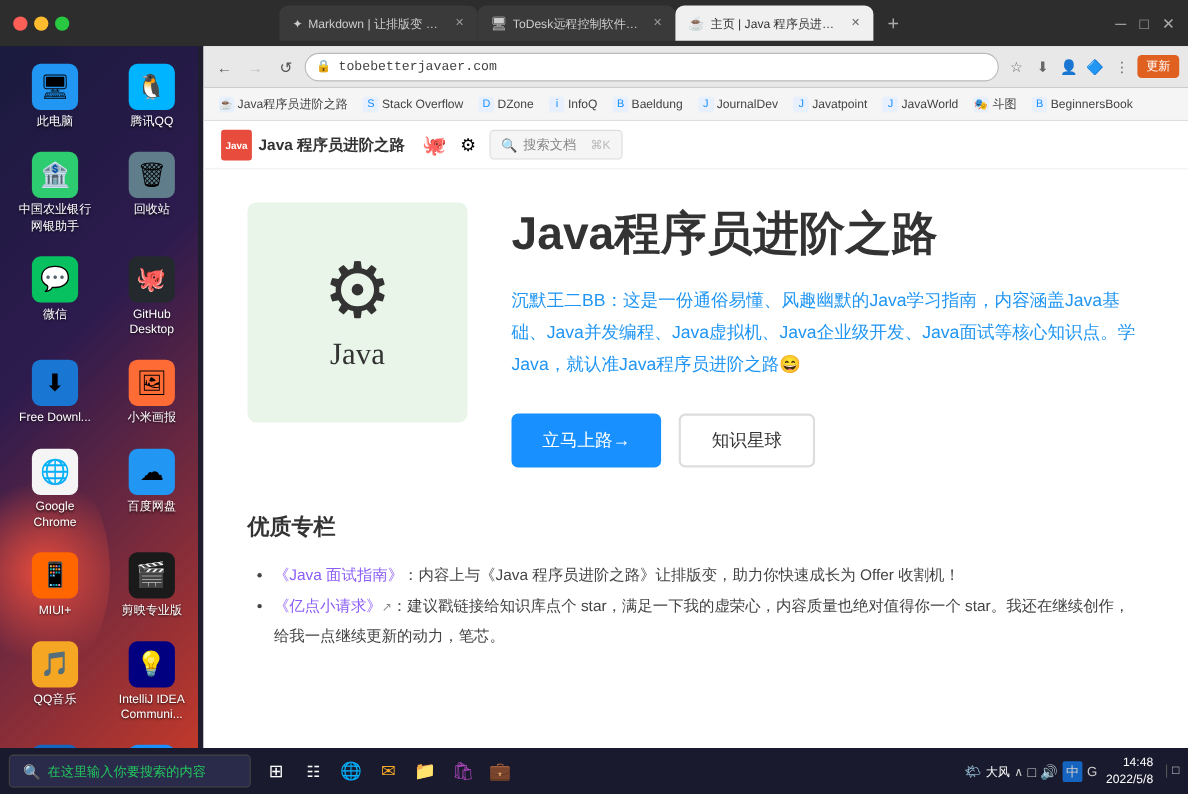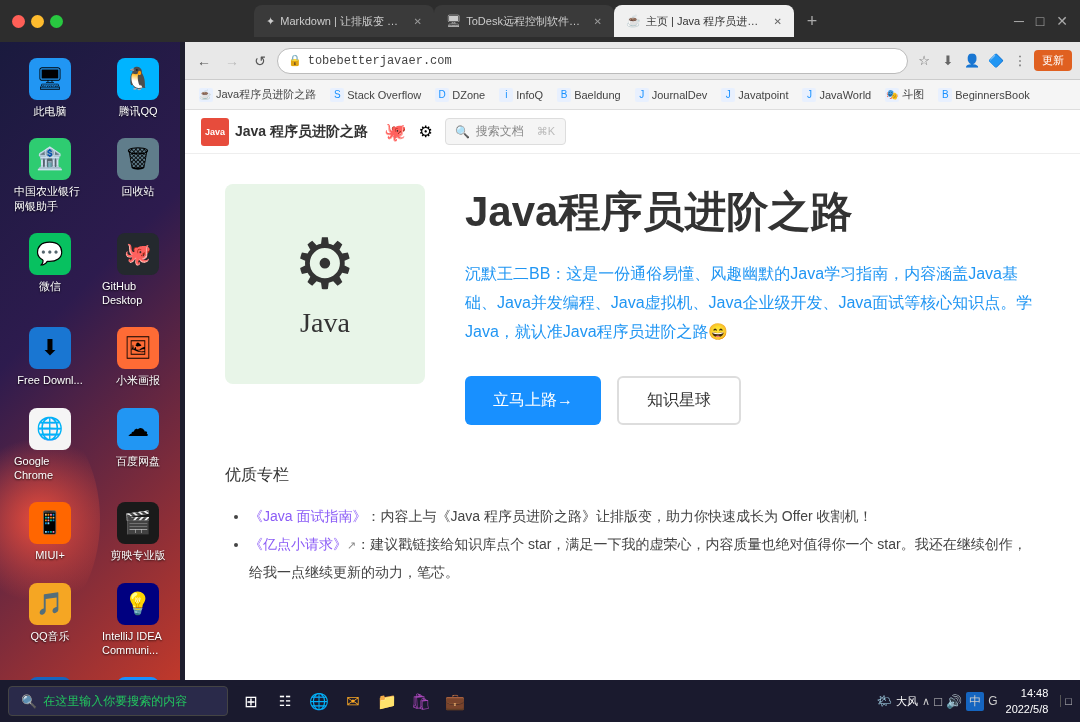--- a/index.html
+++ b/index.html
@@ -322,22 +322,22 @@
       color: #333;
       border: 2px solid #ddd;
       border-radius: 6px;
       padding: 12px 28px;
       font-size: 16px;
       cursor: pointer;
     }
 
     
     .section-title {
-      font-size: 16px;
-      font-weight: normal;
+      font-size: 20px;
+      font-weight: bold;
       color: #333;
       margin-bottom: 16px;
     }
     .section-list {
       list-style: disc;
       padding-left: 24px;
       line-height: 2;
       font-size: 14px;
       color: #444;
     }
@@ -450,21 +450,21 @@
       height: 42px;
       border-radius: 8px;
       display: flex;
       align-items: center;
       justify-content: center;
       font-size: 22px;
     }
     .desktop-icon-label {
       font-size: 11px;
       color: white;
-      text-align: left;
+      text-align: center;
       text-shadow: 0 1px 2px rgba(0,0,0,0.8);
       line-height: 1.3;
     }
 
     
     .desktop-decor {
       position: absolute;
       bottom: 60px;
       left: -20px;
       width: 120px;

